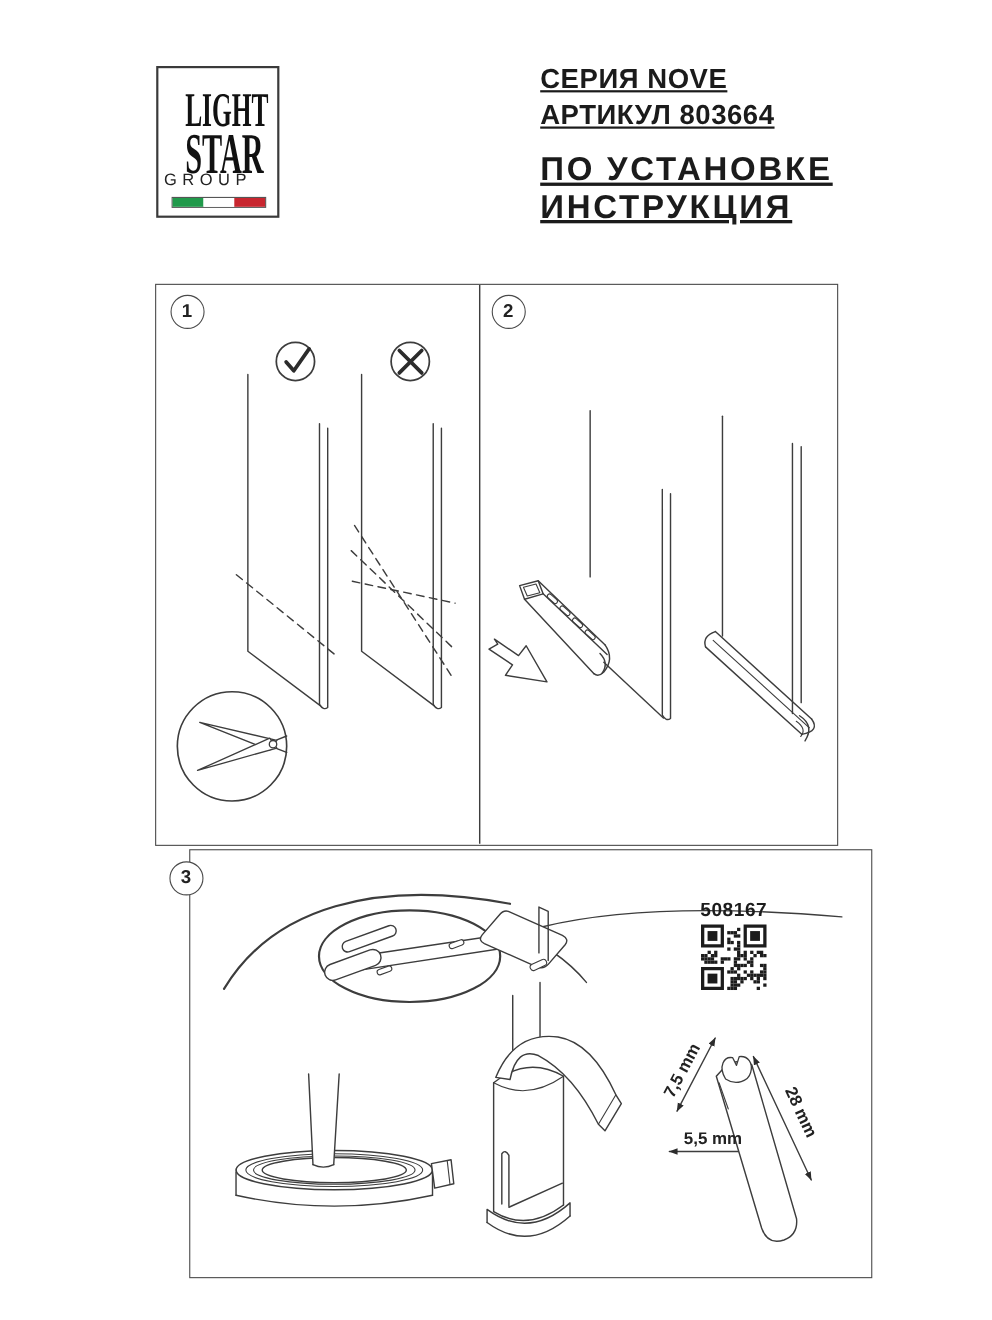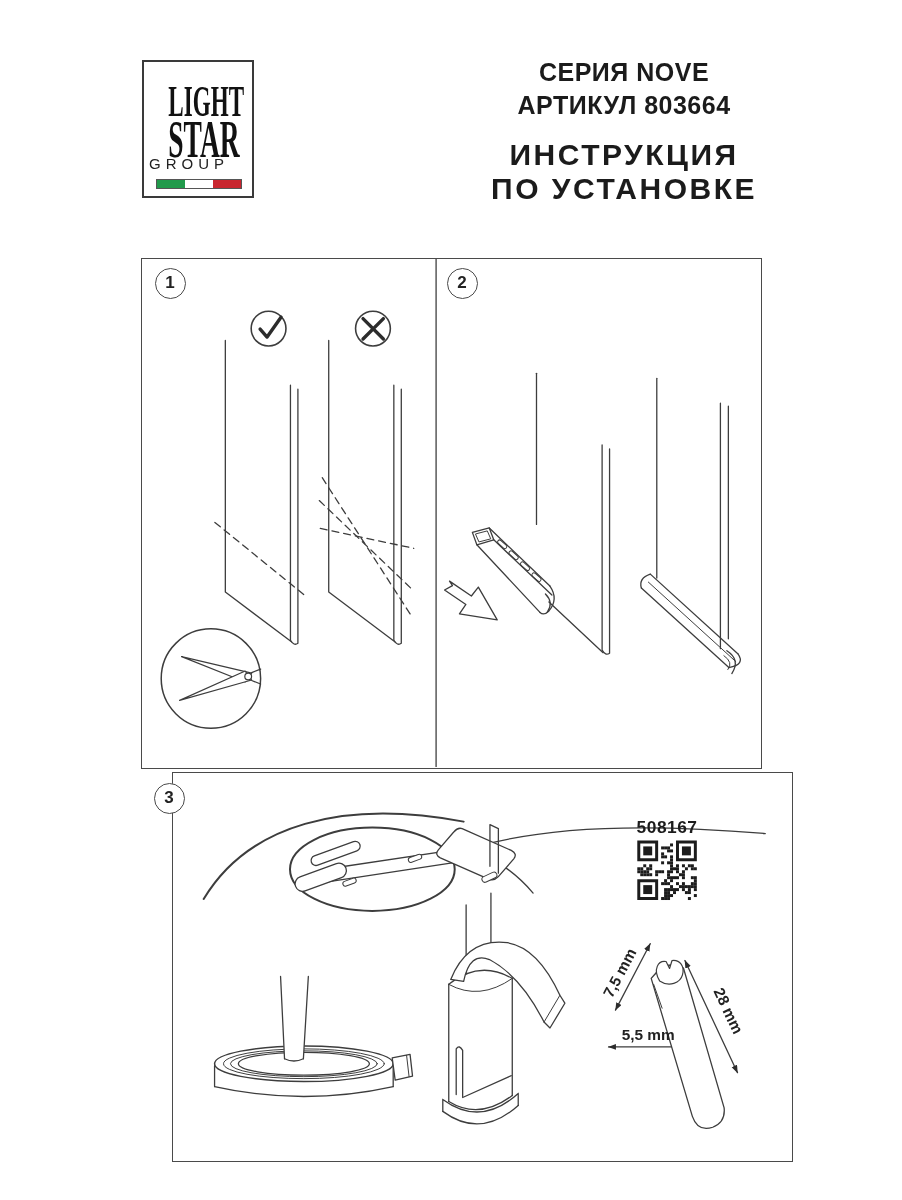--- a/index.html
+++ b/index.html
@@ -11,21 +11,21 @@
   .logo-light,.logo-star{position:absolute;left:0;right:0;text-align:center;
         font-family:"Liberation Serif",serif;font-weight:700;color:#111;line-height:1;}
   .logo-light{top:18px;font-size:42px;transform:scale(0.55,1.05);}
   .logo-star{top:52px;font-size:50px;transform:scale(0.55,1.05);}
   .logo-group{position:absolute;top:93px;left:0;right:0;text-align:left;
         font-size:15px;font-weight:400;letter-spacing:5px;padding-left:5px;color:#222;}
   .logo-flag{position:absolute;top:117px;left:12px;width:84px;height:8px;
         border:1px solid #555;display:flex;box-sizing:content-box;}
   .logo-flag span{flex:1;}
   
-  .header{position:absolute;top:56px;right:145px;text-align:center;}
+  .header{position:absolute;top:56px;right:145px;text-align:left;text-decoration:underline;}
   .h-line{font-size:25px;line-height:33px;font-weight:700;letter-spacing:.5px;}
   .h-title{margin-top:16px;font-size:30px;line-height:34px;font-weight:700;letter-spacing:2.5px;}
   
   .panel12{position:absolute;left:141px;top:258px;width:621px;height:511px;
         border:1.6px solid #4a4a4a;box-sizing:border-box;}
   .panel3{position:absolute;left:141px;top:772px;width:621px;height:390px;
         border:1.6px solid #4a4a4a;box-sizing:border-box;margin-left:31px;}
   .panel12 svg,.panel3 svg{position:absolute;left:0;top:0;}
   
   .badge{position:absolute;width:31px;height:31px;border:1.4px solid #4a4a4a;
@@ -54,22 +54,22 @@
       <span style="background:#219a4b"></span>
       <span style="background:#ffffff"></span>
       <span style="background:#c8262f"></span>
     </div>
   </div>
 
   <div class="header">
     <div class="h-line">СЕРИЯ NOVE</div>
     <div class="h-line">АРТИКУЛ 803664</div>
     <div class="h-title">
+      <div>ПО УСТАНОВКЕ</div>
       <div>ИНСТРУКЦИЯ</div>
-      <div>ПО УСТАНОВКЕ</div>
     </div>
   </div>
 
   <div class="panel12">
     <svg width="618" height="508" viewBox="0 0 621 511">
 
       <line class="ln" x1="295.5" y1="0" x2="295.5" y2="511"></line>
 
       <g>
         <g>

